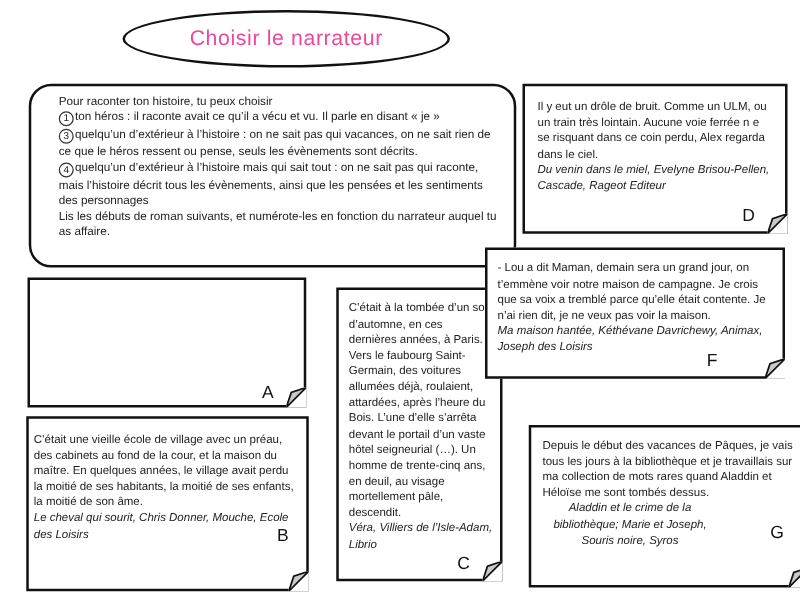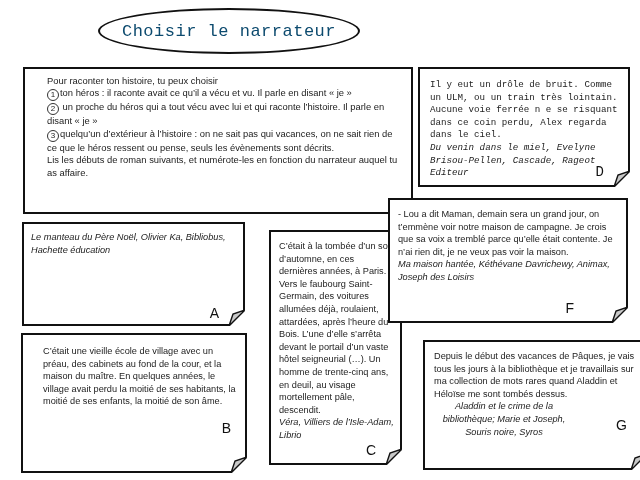--- a/index.html
+++ b/index.html
@@ -6,76 +6,75 @@
     body {
       width: 640px; height: 480px; background: #ffffff; position: relative; overflow: hidden;
       font-family: "Liberation Sans", "DejaVu Sans", sans-serif; color: #222;
     }
     .title-oval {
       position: absolute; left: 98px; top: 8px; width: 262px; height: 46px;
       border: 2px solid #111; border-radius: 50%; box-sizing: border-box;
       display: flex; align-items: center; justify-content: center;
     }
     .title-oval span {
-      font-family: Liberation Mono, monospace; font-size: 17px; letter-spacing: 0.5px; color: #0c4a6e;
+      font-family: Liberation Sans, sans-serif; font-size: 17px; letter-spacing: 0.5px; color: #ec4899;
     }
     .box {
       position: absolute; border: 2px solid #111; background: #fff; box-sizing: border-box;
       font-size: 9.2px; line-height: 12.6px;
     }
     .box .txt { white-space: normal; }
     .box .ital { font-style: italic; }
     .box .letter {
       position: absolute; font-size: 14px; line-height: 14px; color: #111;
     }
     .curl {
       position: absolute; right: -2px; bottom: -2px; width: 16px; height: 16px; background: #fff;
     }
     .curl svg { position: absolute; left: 0; top: 0; }
-    #intro { left: 23px; top: 67px; width: 390px; height: 147px; padding: 6px 10px 0 22px; font-size: 9.4px; line-height: 12.4px; }
+    #intro { left: 23px; top: 67px; width: 390px; height: 147px; padding: 6px 10px 0 22px; font-size: 9.4px; line-height: 12.4px; border-radius: 18px; }
     #intro .line { display: block; }
     .circ {
       display: inline-block; width: 10px; height: 10px; border: 1px solid #333; border-radius: 50%;
       font-size: 8px; line-height: 10px; text-align: center; vertical-align: -1px; margin-right: 1px;
     }
-    #boxD { left: 418px; top: 67px; width: 212px; height: 120px; padding: 10px 10px 0 10px; font-family: Liberation Mono, monospace; }
+    #boxD { left: 418px; top: 67px; width: 212px; height: 120px; padding: 10px 10px 0 10px; }
     #boxA { left: 22px; top: 222px; width: 223px; height: 104px; padding: 7px 6px 0 7px; }
     #boxC { left: 269px; top: 230px; width: 133px; height: 235px; padding: 8px 6px 0 8px; }
-    #boxF { left: 388px; top: 198px; width: 240px; height: 125px; padding: 8px 6px 0 8px; }
-    #boxB { left: 21px; top: 333px; width: 226px; height: 140px; padding: 10px 6px 0 20px; }
+    #boxF { left: 388px; top: 198px; width: 240px; height: 105px; padding: 8px 6px 0 8px; }
+    #boxB { left: 21px; top: 333px; width: 226px; height: 140px; padding: 10px 6px 0 4px; }
     #boxG { left: 423px; top: 340px; width: 224px; height: 130px; padding: 8px 6px 0 9px; }
   </style>
 </head>
 <body>
 
 <div class="title-oval">
   <span>Choisir le narrateur</span>
 </div>
 
 <div class="box" id="intro">
   <span class="line"><span>Pour raconter ton histoire, tu peux choisir</span></span>
   <span class="line"><span class="circ">1</span><span>ton héros : il raconte avait ce qu’il a vécu et vu.  Il parle en disant « je »</span></span>
-  <span class="line"><span class="circ">2</span><span> un proche du héros qui a tout vécu avec lui et qui raconte l’histoire. Il parle en disant « je »</span></span>
   <span class="line"><span class="circ">3</span><span>quelqu’un d’extérieur à l’histoire : on ne sait pas qui vacances, on ne sait rien de ce que le héros ressent ou pense, seuls les évènements sont décrits.</span></span>
+  <span class="line"><span class="circ">4</span><span>quelqu’un d’extérieur à l’histoire mais qui sait tout : on ne sait pas qui raconte, mais l’histoire décrit tous les évènements, ainsi que les pensées et les sentiments des personnages</span></span>
   <span class="line"><span>Lis les débuts de roman suivants, et numérote-les en fonction du narrateur auquel tu as affaire.</span></span>
 </div>
 
 <div class="box" id="boxD">
   <div class="txt">Il y eut un drôle de bruit. Comme un ULM, ou un train très lointain. Aucune voie ferrée n e se risquant dans ce coin perdu, Alex regarda dans le ciel.</div>
   <div class="txt ital">Du venin dans le miel, Evelyne Brisou-Pellen, Cascade, Rageot Editeur</div>
   <span class="letter" style="right:24px;bottom:6px;">D</span>
   <div class="curl">
       <svg width="16" height="16" viewBox="0 0 16 16">
         <polygon points="16,0 0,16 4,4" fill="#c8c8c8" stroke="#111" stroke-width="1.4"></polygon>
       </svg>
     </div>
 </div>
 
 <div class="box" id="boxA">
-  <div class="txt ital">Le manteau du Père Noël, Olivier Ka, Bibliobus, Hachette éducation</div>
   <span class="letter" style="right:24px;bottom:4px;">A</span>
   <div class="curl">
       <svg width="16" height="16" viewBox="0 0 16 16">
         <polygon points="16,0 0,16 4,4" fill="#c8c8c8" stroke="#111" stroke-width="1.4"></polygon>
       </svg>
     </div>
 </div>
 
 <div class="box" id="boxC">
   <div class="txt">C’était à la tombée d’un soir d’automne, en ces dernières années, à Paris. Vers le faubourg Saint-Germain, des voitures allumées déjà, roulaient, attardées, après l’heure du Bois. L’une d’elle s’arrêta devant le portail d’un vaste hôtel seigneurial (…). Un homme de trente-cinq ans, en deuil, au visage mortellement pâle, descendit.</div>
@@ -94,20 +93,21 @@
   <span class="letter" style="right:52px;bottom:6px;">F</span>
   <div class="curl">
       <svg width="16" height="16" viewBox="0 0 16 16">
         <polygon points="16,0 0,16 4,4" fill="#c8c8c8" stroke="#111" stroke-width="1.4"></polygon>
       </svg>
     </div>
 </div>
 
 <div class="box" id="boxB">
   <div class="txt">C’était une vieille école de village avec un préau, des cabinets au fond de la cour, et la maison du maître. En quelques années, le village avait perdu la moitié de ses habitants, la moitié de ses enfants, la moitié de son âme.</div>
+  <div class="txt ital">Le cheval qui sourit, Chris Donner, Mouche, Ecole des Loisirs</div>
   <span class="letter" style="right:14px;top:86px;">B</span>
   <div class="curl">
       <svg width="16" height="16" viewBox="0 0 16 16">
         <polygon points="16,0 0,16 4,4" fill="#c8c8c8" stroke="#111" stroke-width="1.4"></polygon>
       </svg>
     </div>
 </div>
 
 <div class="box" id="boxG">
   <div class="txt">Depuis le début des vacances de Pâques, je vais tous les jours à la bibliothèque et je travaillais sur ma collection de mots rares quand Aladdin et Héloïse me sont tombés dessus.</div>

